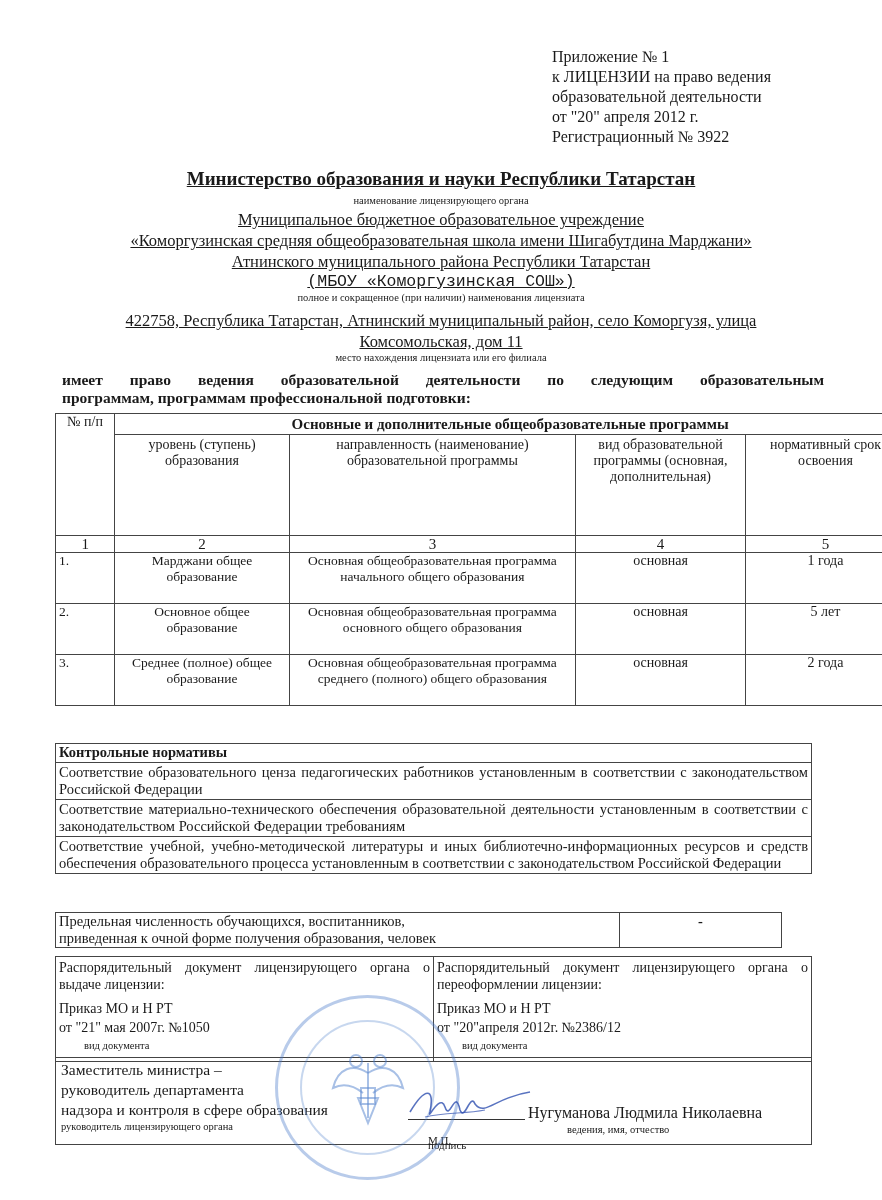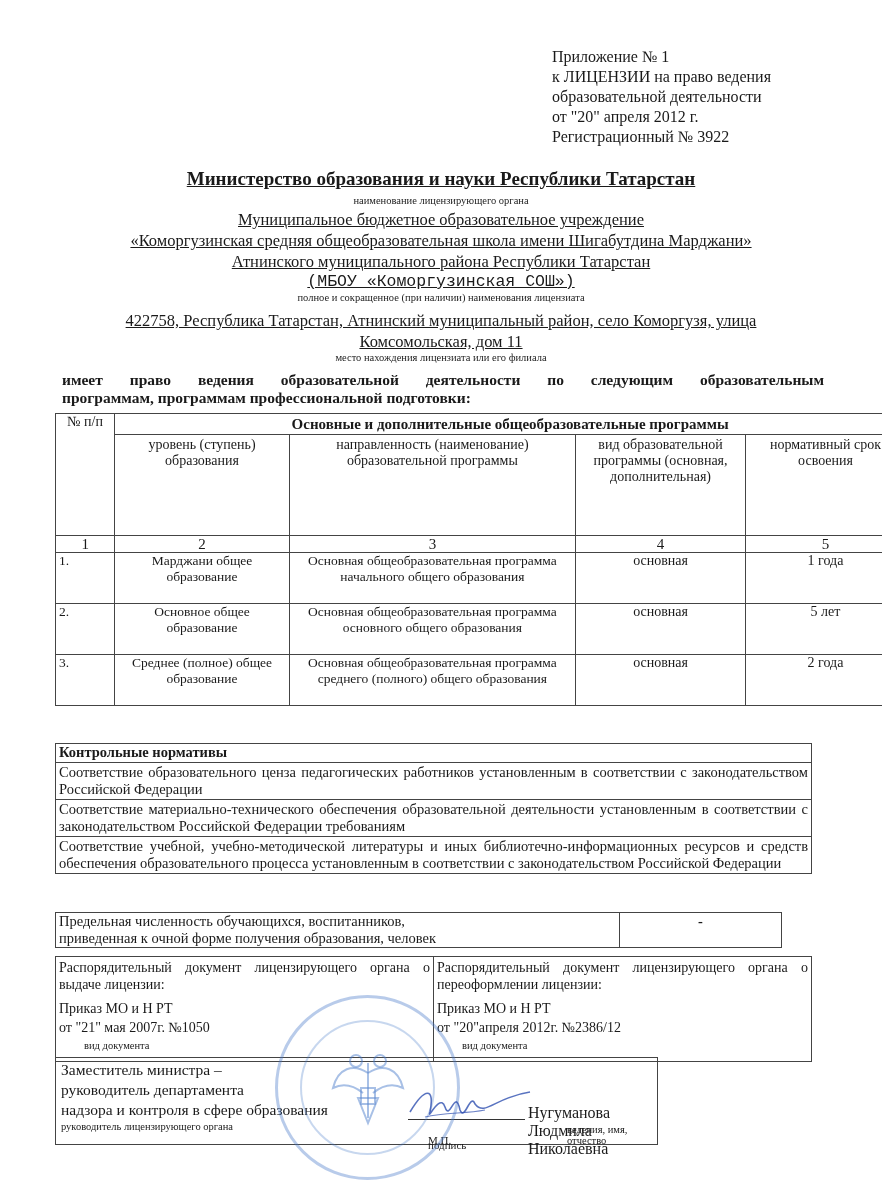--- a/index.html
+++ b/index.html
@@ -26,21 +26,21 @@
   .ctrl { left: 55px; top: 743px; width: 757px; font-size: 14.5px; line-height: 17px; }
   .ctrl th { font-weight: bold; text-align: left; height: 18px; margin-top: 9px; }
   .ctrl td { text-align: justify; padding: 1px 3px; }
   .limit { left: 55px; top: 912px; width: 727px; font-size: 14.5px; line-height: 17px; }
   .limit td.val { width: 155px; text-align: center; font-weight: bold; }
   .docs { left: 55px; top: 956px; width: 757px; font-size: 14px; line-height: 17px; }
   .docs td { width: 50%; height: 100px; padding: 2px 3px; position: relative; }
   .docs .ttl { text-align: justify; }
   .docs .order { font-size: 14px; line-height: 19px; margin-top: 6px; }
   .docs .cap { font-size: 10.5px; margin-left: 25px; }
-  .sign { left: 55px; top: 1057px; width: 603px; height: 88px; border: 1.3px solid #444; box-sizing: border-box; }
+  .sign { left: 55px; top: 1057px; width: 757px; height: 88px; border: 1.3px solid #444; box-sizing: border-box; }
   .sign .pos { position: absolute; left: 5px; top: 2px; font-size: 15.5px; line-height: 20px; }
   .sign .cap { font-size: 10.5px; line-height: 13px; }
   .sign .line { position: absolute; left: 352px; top: 61px; width: 117px; border-top: 1px solid #333; }
   .sign .podpis { position: absolute; left: 372px; top: 63px; font-size: 11px; margin-top: 18px; }
   .sign .mp { position: absolute; left: 372px; top: 76px; font-size: 11px; }
   .sign .name { position: absolute; left: 472px; top: 46px; font-size: 16px; }
   .sign .fio { position: absolute; left: 511px; top: 66px; font-size: 10.5px; }
   .seal { left: 275px; top: 995px; width: 185px; height: 185px; border-radius: 50%;
           border: 3px solid rgba(70,120,200,0.45); box-sizing: border-box; opacity: 0.85; }
   .seal .inner { position: absolute; left: 22px; top: 22px; right: 22px; bottom: 22px; border-radius: 50%;

